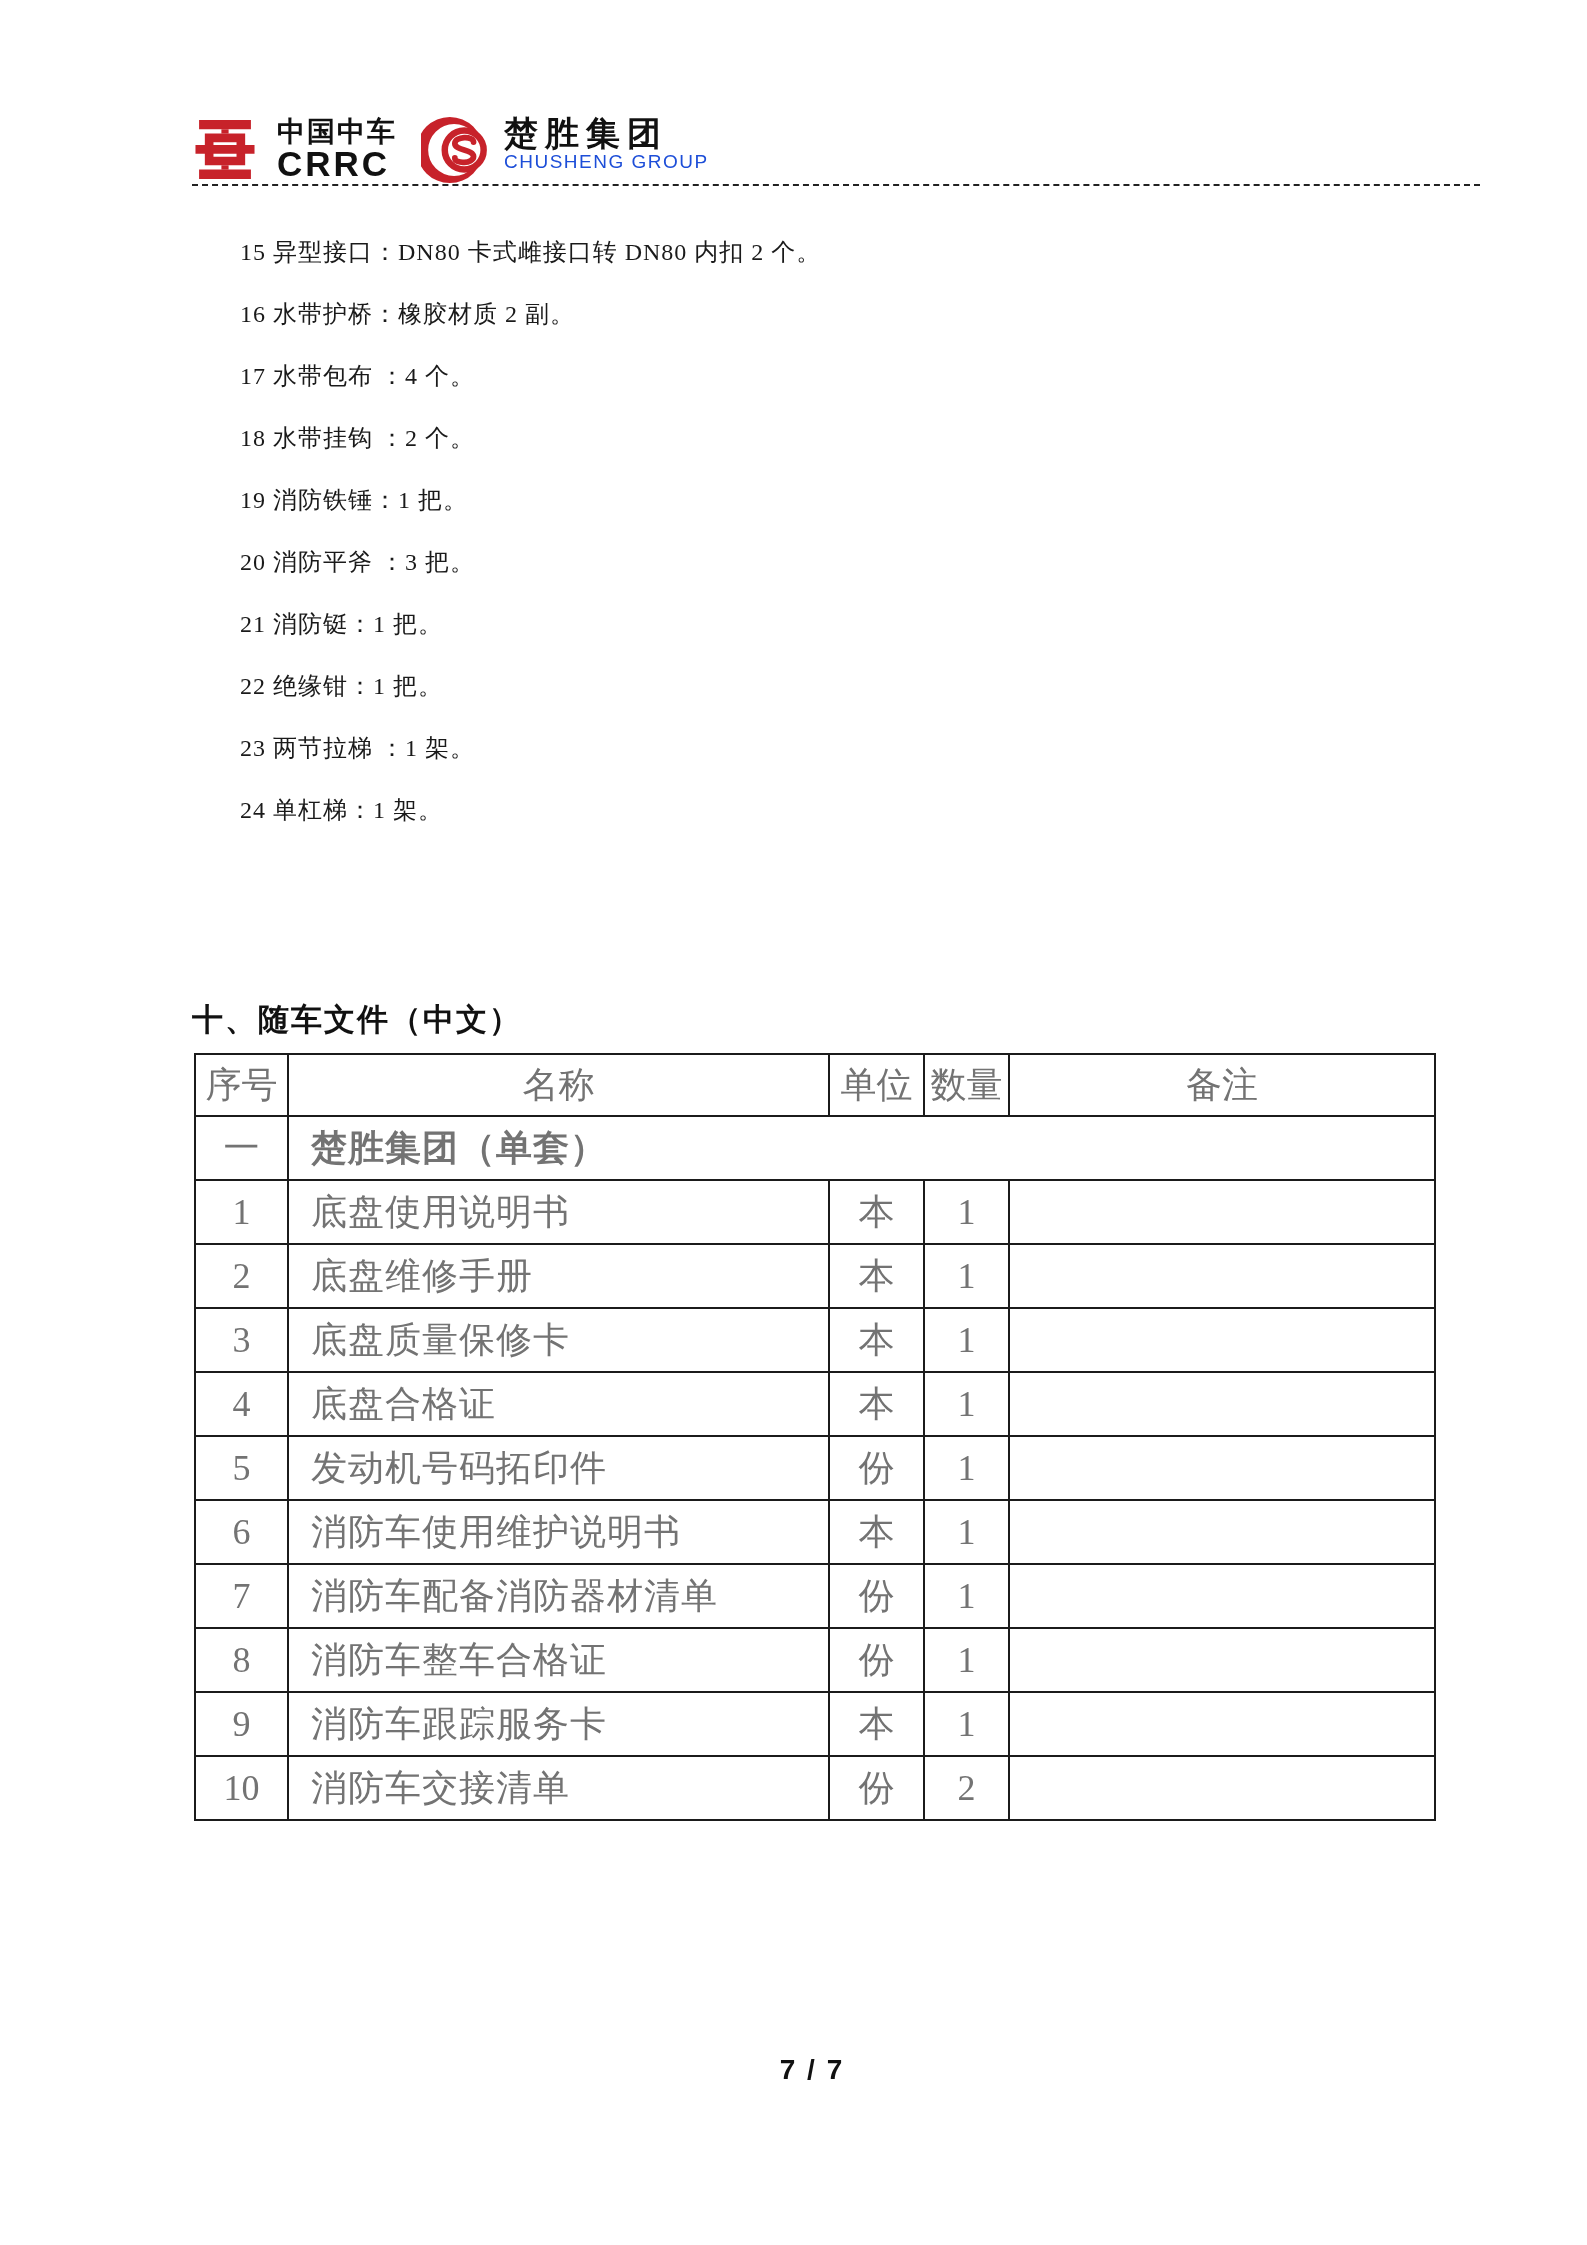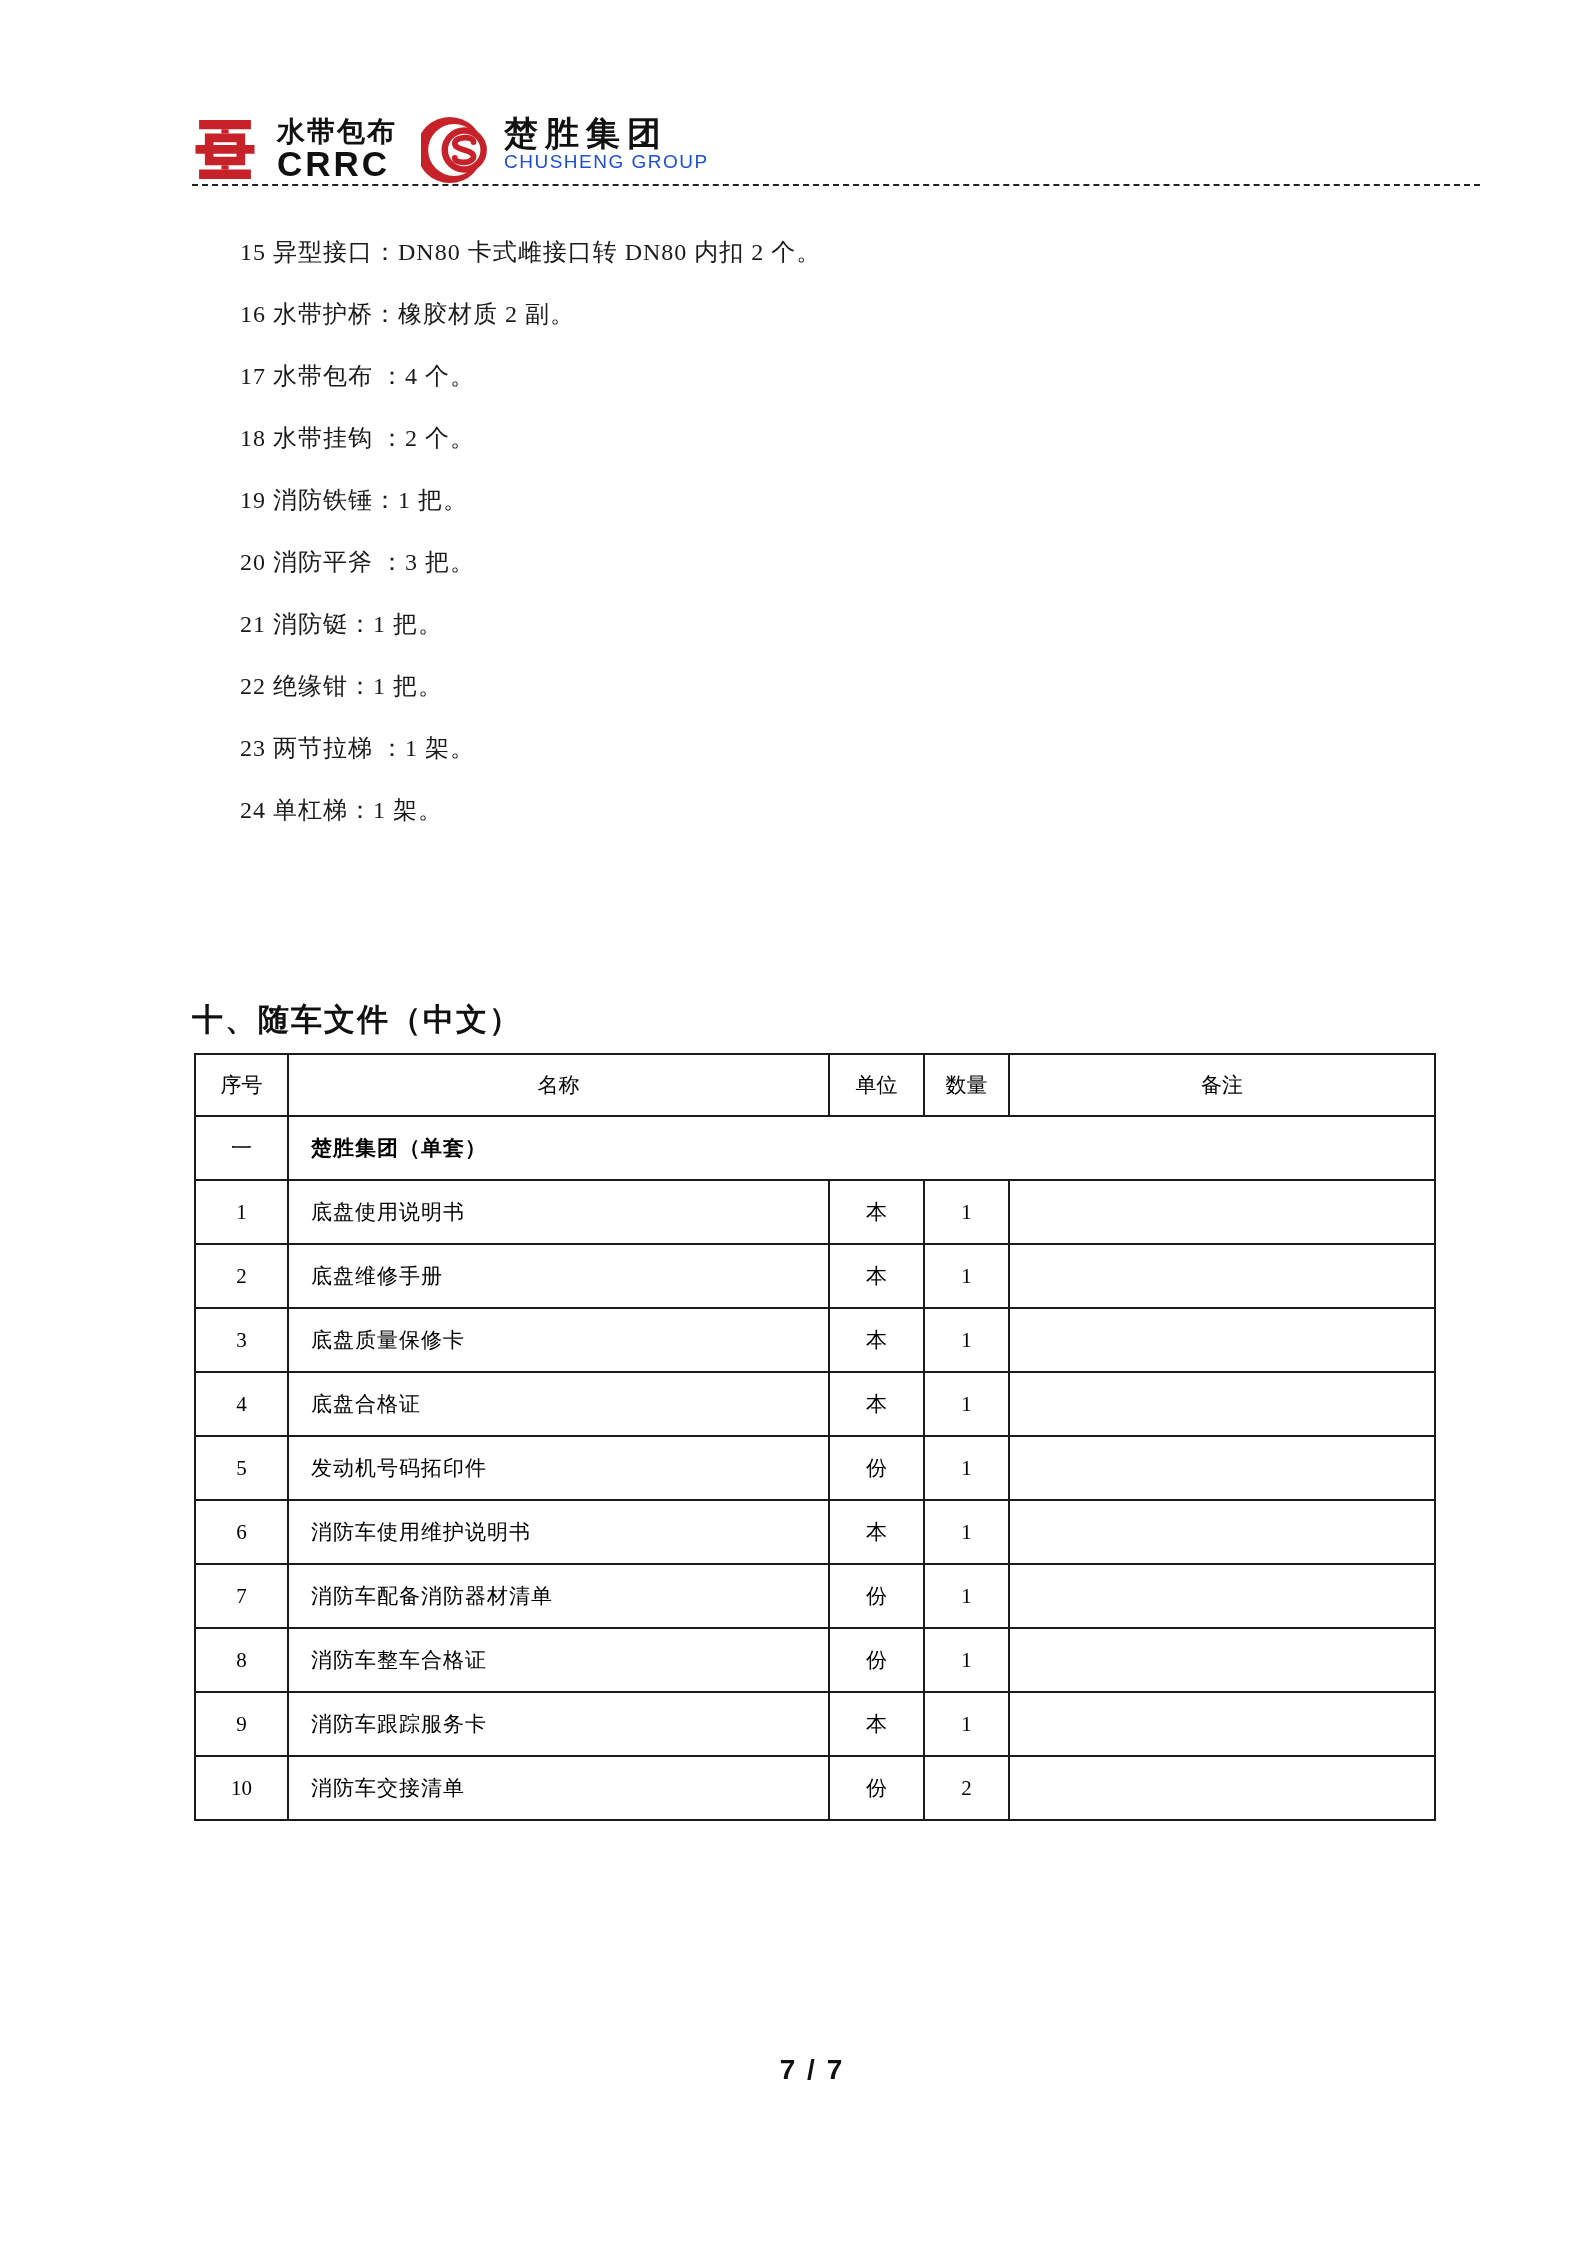--- a/index.html
+++ b/index.html
@@ -33,21 +33,21 @@
     font-size:24px; letter-spacing:1px; white-space:nowrap;margin-left:48px;
   }
   
   .section-title {
     position:absolute; left:192px; top:999px;
     font-size:31px; font-weight:bold; letter-spacing:2px; color:#111;
   }
   .doc-table {
     position:absolute; left:194px; top:1053px;
     width:1240px; border-collapse:collapse; table-layout:fixed;
-    font-size:21px; color:#000000;
+    font-size:36px; color:#737373;
   }
   .doc-table td { border:2px solid #1b1b1b; padding:0; }
   .doc-table tr.hdr td { height:62px; text-align:center; }
   .doc-table tr.grp td { height:64px; }
   .doc-table tr.data td { height:64px; }
   .c { text-align:center; }
   .name-cell { text-align:left; padding-left:22px !important; letter-spacing:1px; }
   .grp-name { font-weight:bold; text-align:left; padding-left:22px !important; letter-spacing:1px; }
   
   .page-footer {
@@ -66,21 +66,21 @@
       <g fill="currentColor">
         <path d="M14 11h72v13H14z"></path>
         <path d="M45 24h10v6H45z"></path>
         <path fill-rule="evenodd" d="M22 30h56v44H22z M34 42h32v20H34z"></path>
         <path d="M9 46h82v12H9z"></path>
         <path d="M45 74h10v6H45z"></path>
         <path d="M14 80h72v13H14z"></path>
       </g>
     </svg>
     <div class="crrc-text">
-      <div class="crrc-cn">水带包布</div>
+      <div class="crrc-cn">中国中车</div>
       <div class="crrc-en">CRRC</div>
     </div>
 
     <svg class="emblem-cs brand-red" viewBox="0 0 100 100" aria-hidden="true">
       <path fill="currentColor" fill-rule="evenodd" d="M40 4 a46 46 0 1 0 0.1 92 a46 46 0 1 0 -0.1 -92 Z
                M46 14 a36 36 0 1 1 -0.1 72 a36 36 0 1 1 0.1 -72 Z"></path>
       <circle cx="60" cy="50" r="27" fill="#ffffff" stroke="currentColor" stroke-width="9"></circle>
       <path d="M73 39 C 73 30, 47 31, 47 41 C 47 51, 73 49, 73 59 C 73 69, 47 70, 47 61" fill="none" stroke="currentColor" stroke-width="8" stroke-linecap="round"></path>
     </svg>
     <div class="cs-text">

